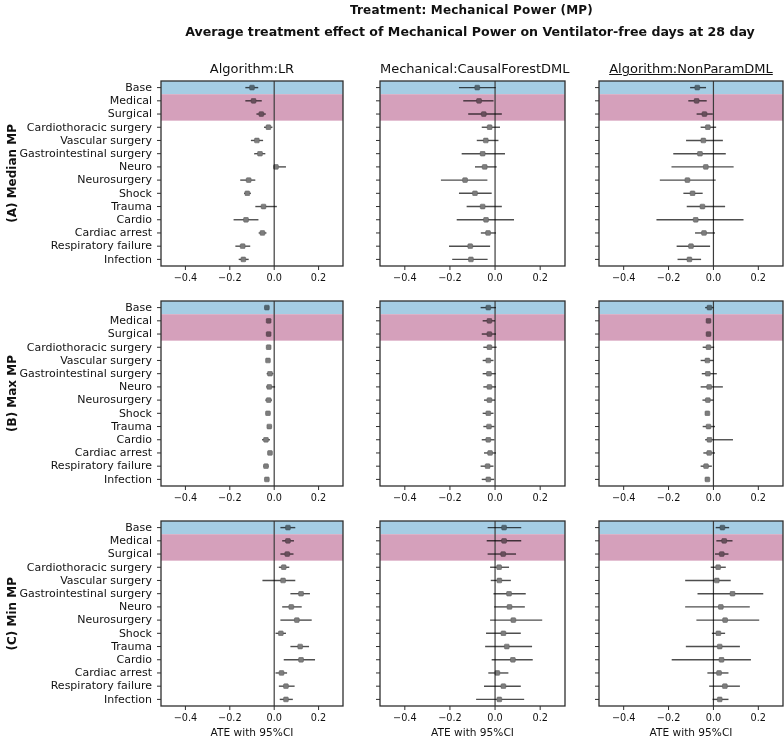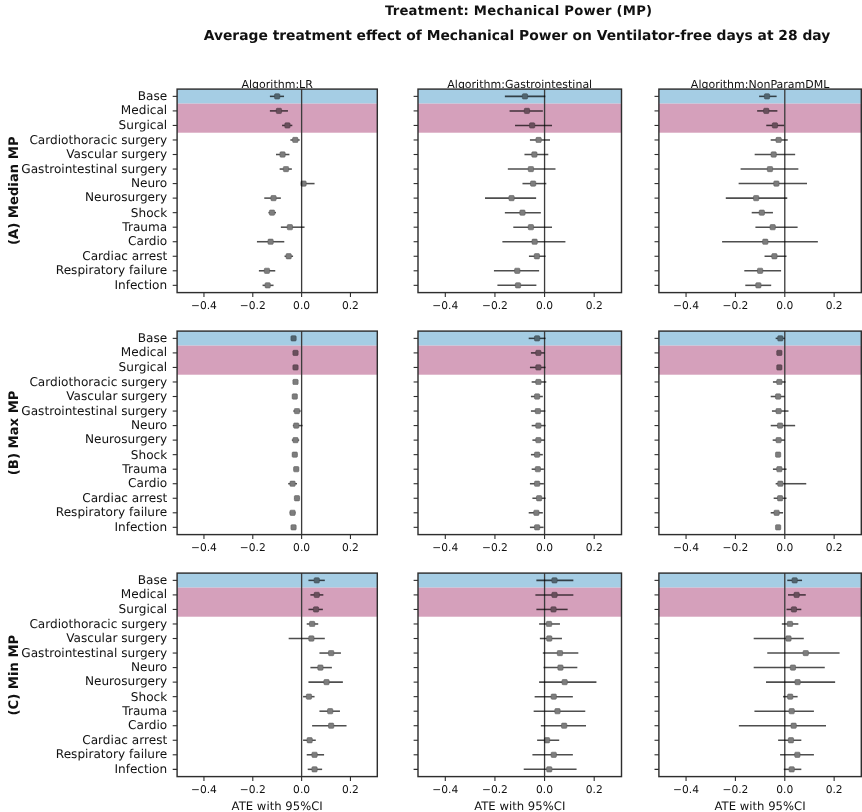--- a/index.html
+++ b/index.html
@@ -9,21 +9,21 @@
   }
   .fig-title{
     position:absolute;left:161px;width:621px;top:3px;text-align:center;
     font-size:12px;font-weight:bold;letter-spacing:0.2px;
   }
   .fig-subtitle{
     position:absolute;left:150px;width:640px;top:24px;text-align:center;
     font-size:12.6px;font-weight:bold;
   }
   .col-header{
-    position:absolute;top:72px;text-align:center;font-size:10px;color:#111;
+    position:absolute;top:61px;text-align:center;font-size:13px;color:#111;
   }
   .row-label{
     position:absolute;left:2px;width:20px;height:185px;
     display:flex;align-items:center;justify-content:center;
   }
   .row-label span{
     writing-mode:vertical-rl;transform:rotate(180deg);
     font-size:12px;font-weight:bold;white-space:nowrap;
   }
   .ycol{position:absolute;width:157px;}
@@ -35,21 +35,21 @@
   .blend{mix-blend-mode:multiply;}
 </style>
 </head>
 <body>
 
 <div class="figure">
   <div class="fig-title">Treatment: Mechanical Power (MP)</div>
   <div class="fig-subtitle">Average treatment effect of Mechanical Power on Ventilator-free days at 28 day</div>
 
   <div class="col-header" id="colh0" style="left: 161px; width: 182px;">Algorithm:LR</div>
-  <div class="col-header" id="colh1" style="left: 380px; width: 185px;">Algorithm:Gastrointestinal</div>
+  <div class="col-header" id="colh1" style="left: 380px; width: 185px;">Mechanical:CausalForestDML</div>
   <div class="col-header" id="colh2" style="left: 599px; width: 184px; text-decoration: underline;">Algorithm:NonParamDML</div>
 
   <div class="row-label" id="rowl0" style="top: 81px;">
       <span>(A) Median MP</span>
     </div>
   <div class="row-label" id="rowl1" style="top: 301px;">
       <span>(B) Max MP</span>
     </div>
   <div class="row-label" id="rowl2" style="top: 521px;">
       <span>(C) Min MP</span>

